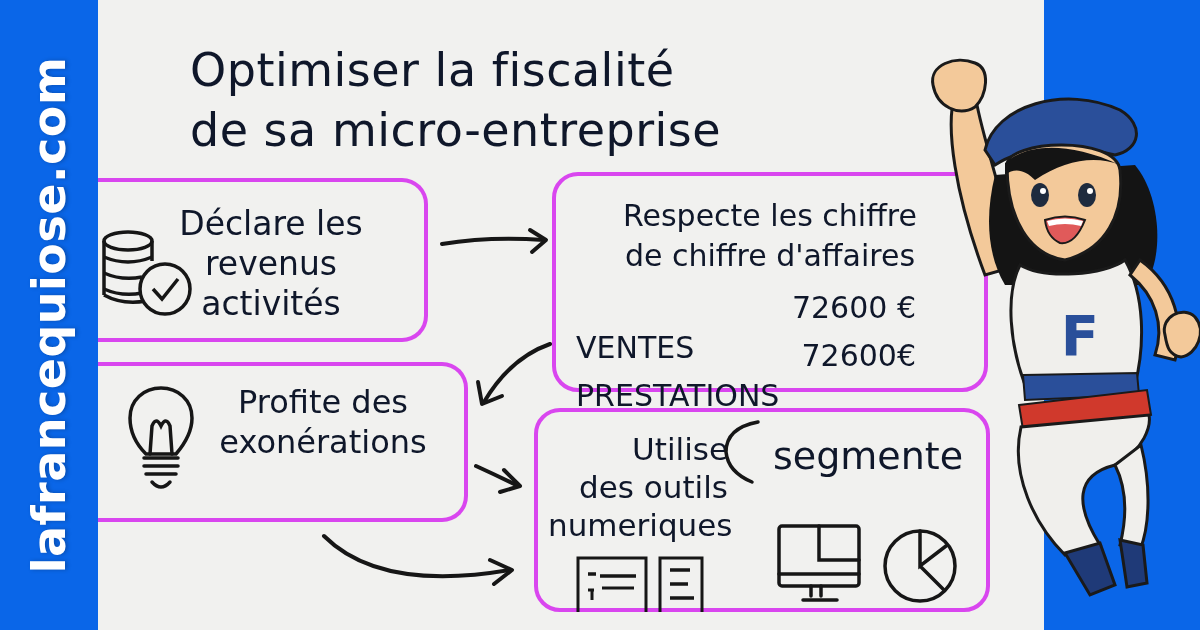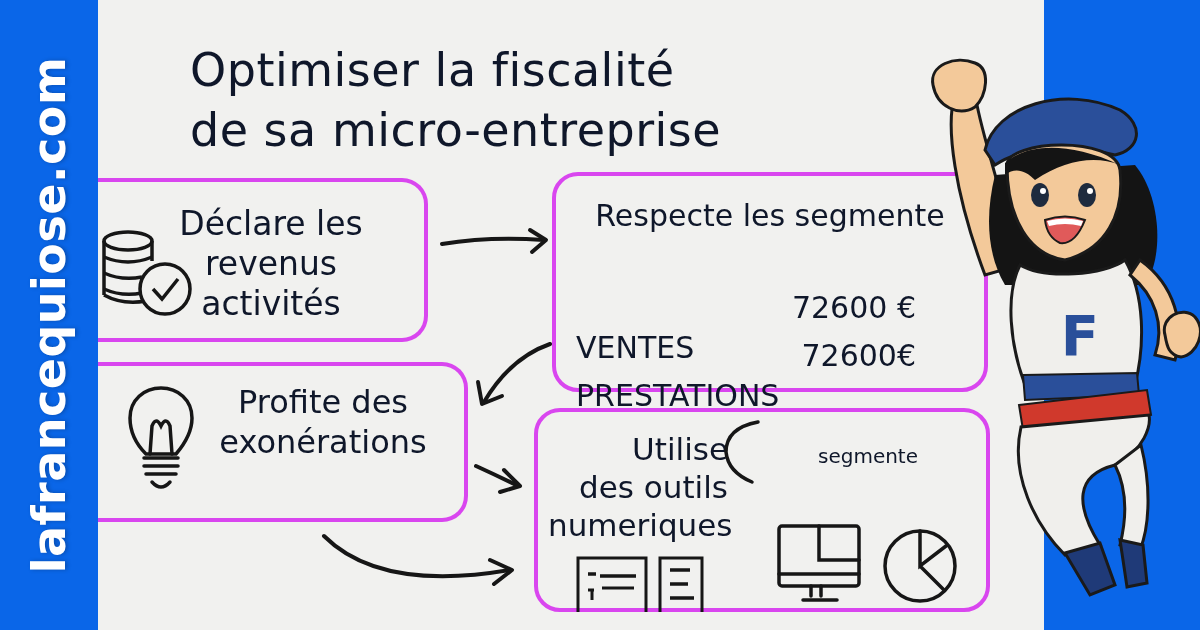--- a/index.html
+++ b/index.html
@@ -15,21 +15,21 @@
   .box1 .txt{position:absolute;left:48px;top:22px;font-size:33px;line-height:40px;text-align:center;width:250px;}
   .box2{left:552px;top:172px;width:436px;height:220px;}
   .box2 .head{position:absolute;left:0;top:20px;width:100%;text-align:center;font-size:30px;line-height:40px;}
   .box2 .row{position:absolute;left:20px;font-size:30px;line-height:40px;width:380px;}
   .box2 .row .lab{position:absolute;left:0;margin-top:40px;}
   .box2 .row .val{position:absolute;right:40px;}
   .box3{left:98px;top:362px;width:370px;height:160px;border-left:none;border-radius:0 26px 26px 0;padding-left:45px;}
   .box3 .txt{position:absolute;left:105px;top:16px;font-size:32px;line-height:40px;text-align:center;width:240px;}
   .box4{left:534px;top:408px;width:456px;height:204px;}
   .box4 .t1{position:absolute;left:10px;top:18px;width:180px;text-align:right;font-size:31px;line-height:38px;}
-  .box4 .t2{position:absolute;left:210px;top:24px;width:240px;text-align:center;font-size:20px;line-height:40px;}
+  .box4 .t2{position:absolute;left:210px;top:24px;width:240px;text-align:center;font-size:38px;line-height:40px;}
   svg{position:absolute;overflow:visible;}
   .char{position:absolute;left:915px;top:55px;width:285px;height:545px;}
 </style>
 </head>
 <body>
 
 <div class="band-left">
   <div class="site">lafrancequiose.com</div>
 </div>
 <div class="paper"></div>
@@ -60,21 +60,22 @@
   </g>
 </svg>
 
 <svg style="left:440px;top:228px" width="110" height="30" viewBox="0 0 110 30">
   <path d="M2 16 Q50 8 104 12" fill="none" stroke="#161616" stroke-width="4" stroke-linecap="round"></path>
   <path d="M90 2 L106 12 L92 24" fill="none" stroke="#161616" stroke-width="4" stroke-linecap="round" stroke-linejoin="round"></path>
 </svg>
 
 <div class="box box2">
   <div class="head hand">
-    <div>Respecte les segmente</div>
+    <div>Respecte les chiffre</div>
+    <div>de chiffre d'affaires</div>
   </div>
   <div class="row hand" style="top:112px">
     <span class="lab">VENTES</span>
     <span class="val">72600 €</span>
   </div>
   <div class="row hand" style="top:160px">
     <span class="lab">PRESTATIONS</span>
     <span class="val">72600€</span>
   </div>
 </div>

